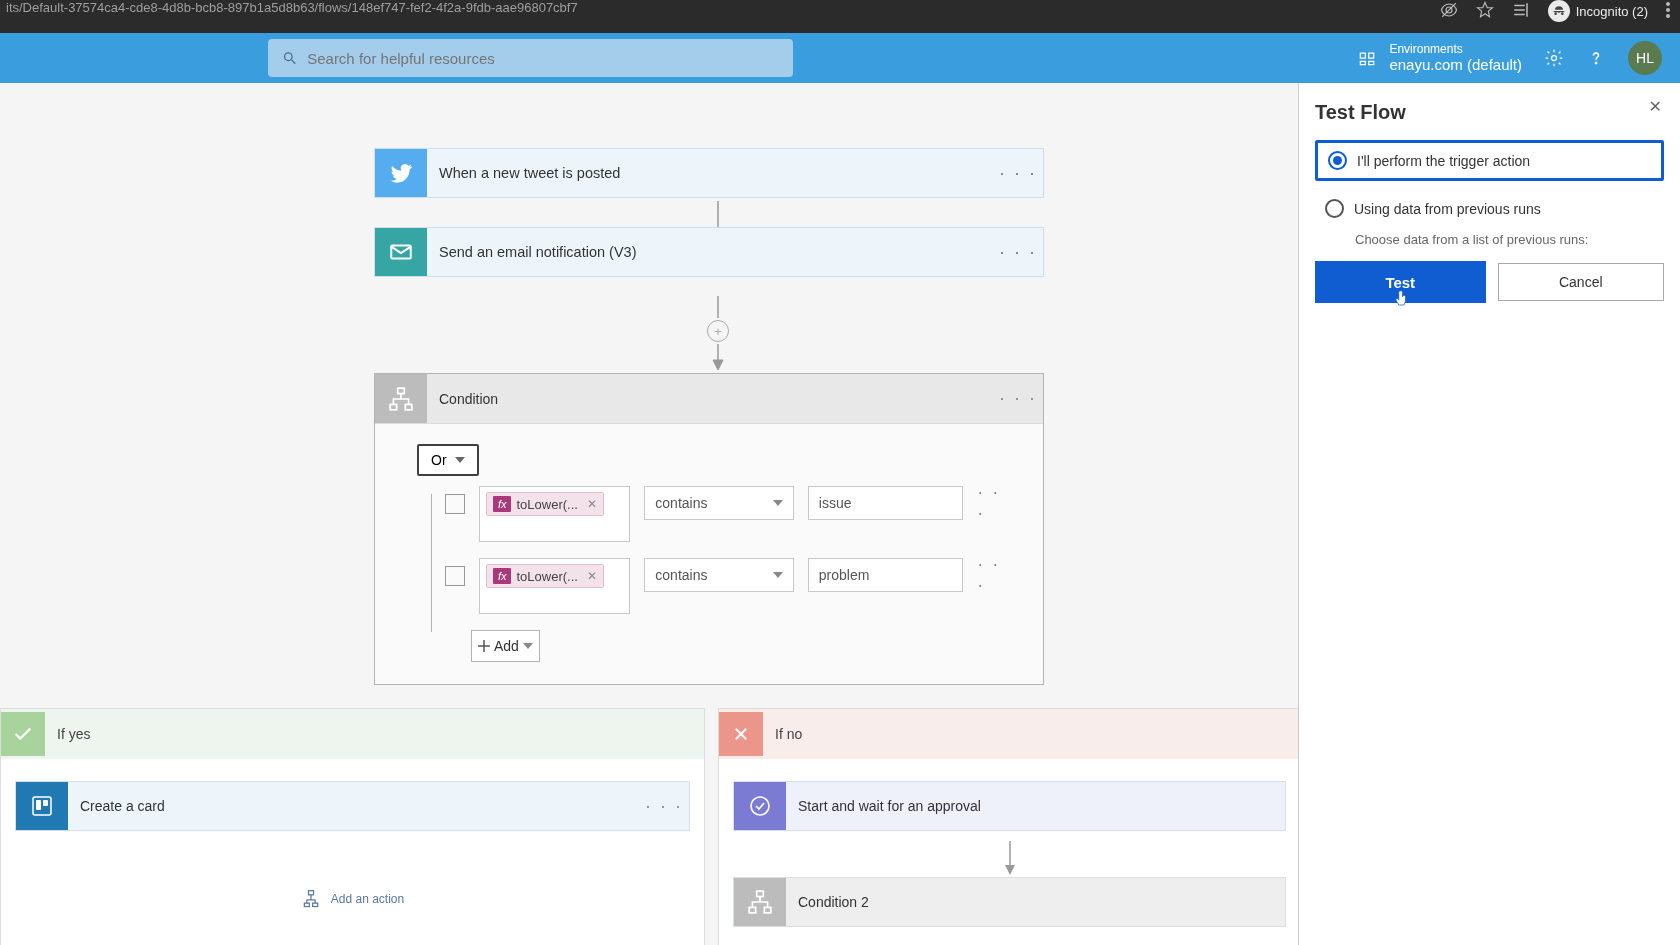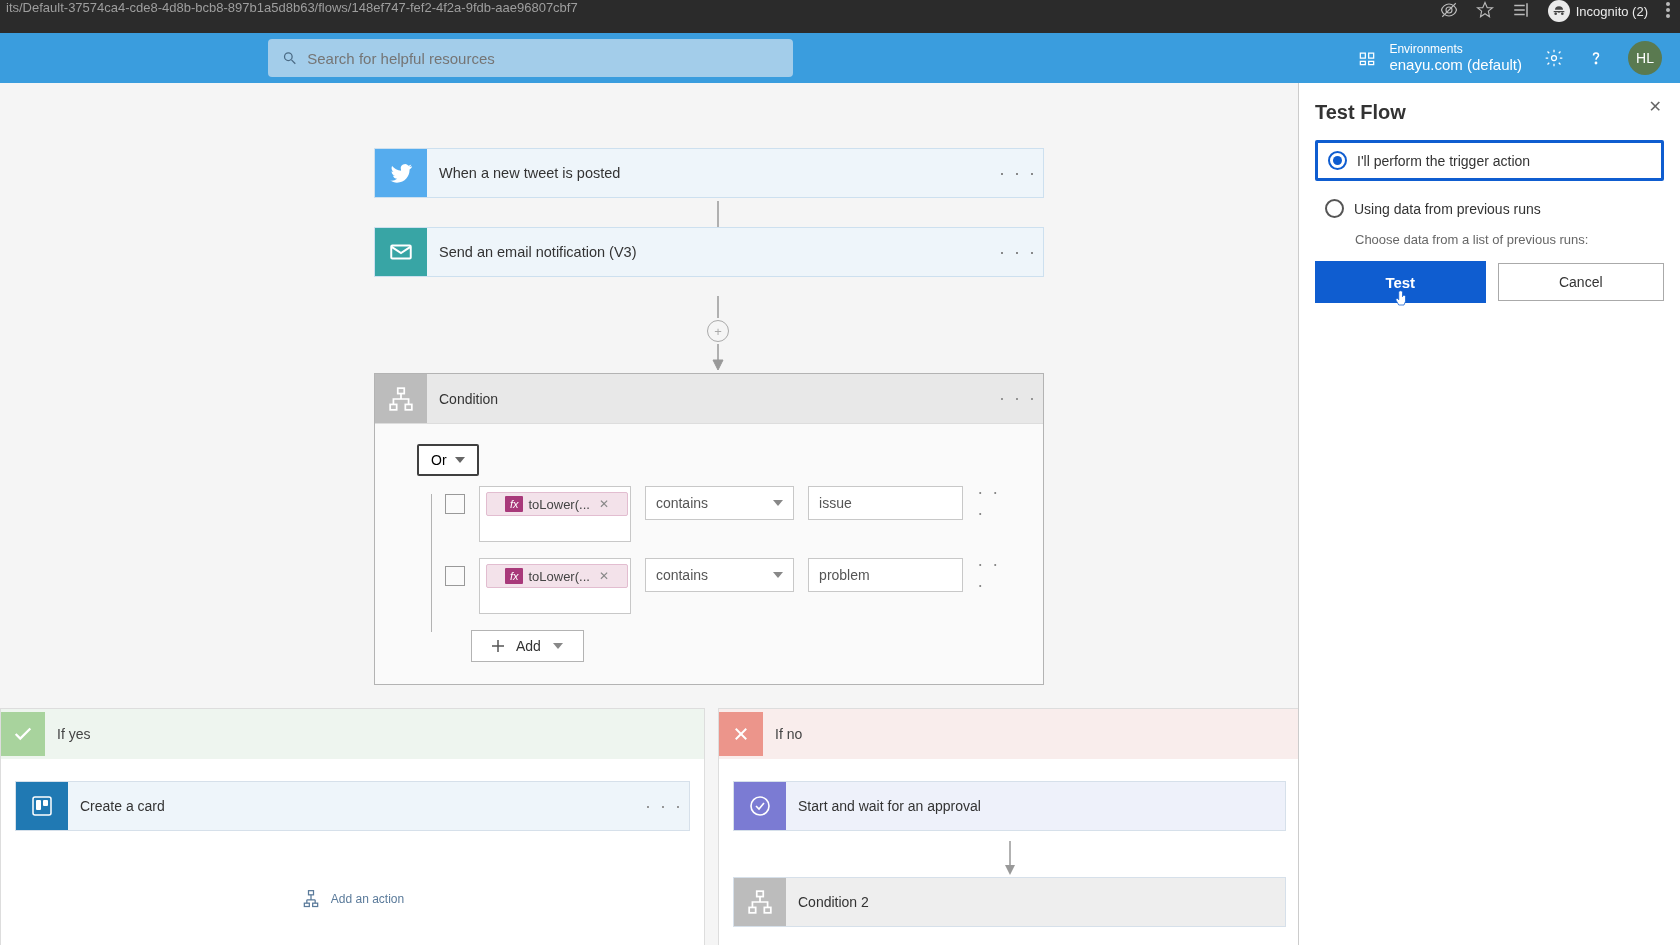--- a/index.html
+++ b/index.html
@@ -46,28 +46,28 @@
 .condition-head .label { flex: 1; display: flex; align-items: center; padding-left: 12px; color: #333; }
 .condition-head .more { width: 50px; display:flex; align-items:center; justify-content:center; color:#888;}
 
 .condition-body { padding: 20px 28px 22px; position:relative;}
 .or-btn { border:2px solid #404040; background:#fff; padding: 6px 12px; border-radius:2px; display:inline-flex; align-items:center; gap:8px; margin-left:14px; margin-bottom:10px;}
 .tree-line { position:absolute; left:56px; top:70px; bottom:52px; border-left:1px solid #b3b3b3;}
 
 .cond-row { display:flex; align-items:flex-start; gap:14px; margin-left:42px; margin-bottom:14px; height:58px;}
 .checkbox { width:20px; height:20px; border:1px solid #999; margin-top:8px;}
 .token-box { border:1px solid #c8c8c8; background:#fff; padding:5px 6px; height:56px; width:152px;}
-.token { background:#f3e2ea; border:1px solid #e2bdd0; padding:3px 18px; border-radius:2px; display:inline-flex; align-items:center; gap:5px; font-size:13px; color:#444;}
+.token { background:#f3e2ea; border:1px solid #e2bdd0; padding:3px 6px; border-radius:2px; display:inline-flex; align-items:center; gap:5px; font-size:13px; color:#444;}
 .token .fx { background:#a8397a; color:#fff; padding:2px 5px; font-style:italic; font-size:11px; border-radius:1px;}
 .token .x { color:#888; margin-left:4px; font-size:12px;}
 .select-op { border:1px solid #c8c8c8; background:#fff; width:150px; height:34px; padding:0 10px; display:flex; align-items:center; justify-content:space-between; color:#555;}
 .value-input { border:1px solid #c8c8c8; background:#fff; width:156px; height:34px; padding:0 10px; display:flex; align-items:center; color:#555;}
 .row-more { display:flex; align-items:center; height:34px; color:#888;}
 
-.add-btn { margin-left:68px; border:1px solid #b3b3b3; background:#fff; padding:7px 20px; display:inline-flex; align-items:center; gap:12px; color:#333;}
+.add-btn { margin-left:68px; border:1px solid #b3b3b3; background:#fff; padding:7px 6px; display:inline-flex; align-items:center; gap:4px; color:#333;}
 
 
 .branch { position: absolute; top: 625px; }
 .branch-head { height: 50px; display: flex; align-items: center; }
 .branch-head .icon { width: 44px; height: 44px; display:flex; align-items:center; justify-content:center;}
 .branch-yes { left: 0; width: 705px; border:1px solid #ddd; background:#fff; height:281px;}
 .branch-yes .branch-head { background:#eef5ef;}
 .branch-yes .branch-head .icon { background:#a8d39d;}
 .branch-yes .label { padding-left:12px; color:#444;}
 .branch-no { left: 718px; width: 582px; border:1px solid #ddd; background:#fff; height:281px; border-right:none;}

